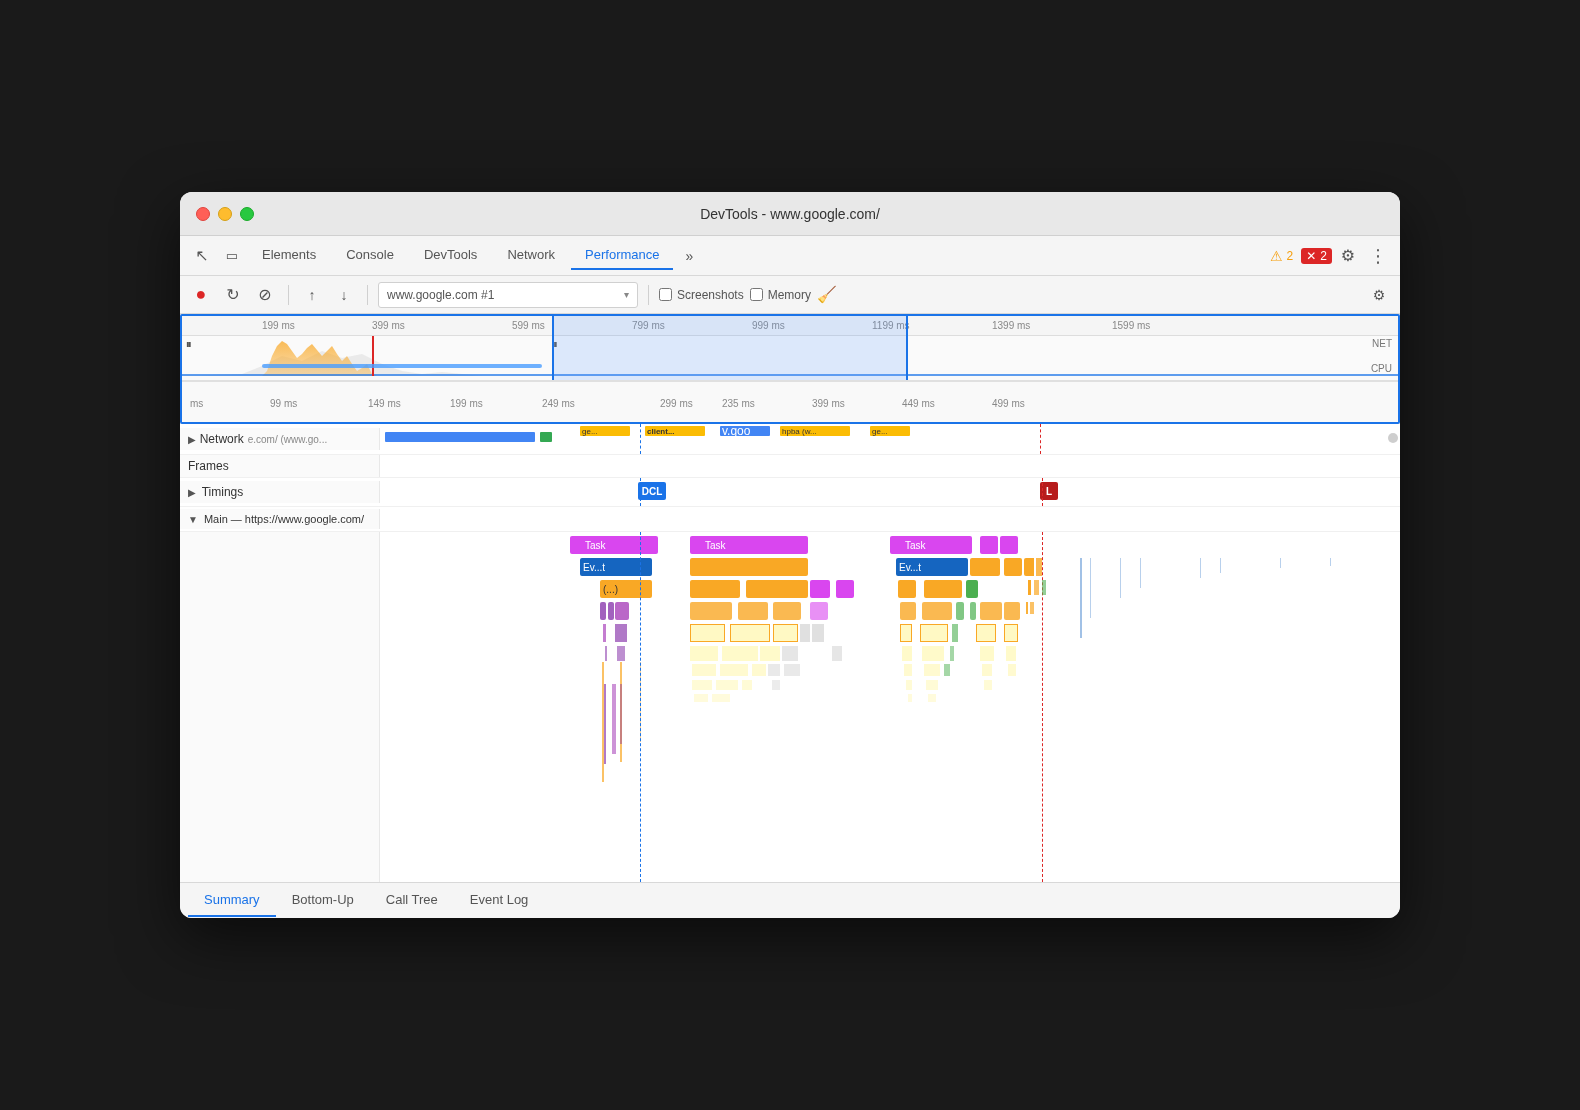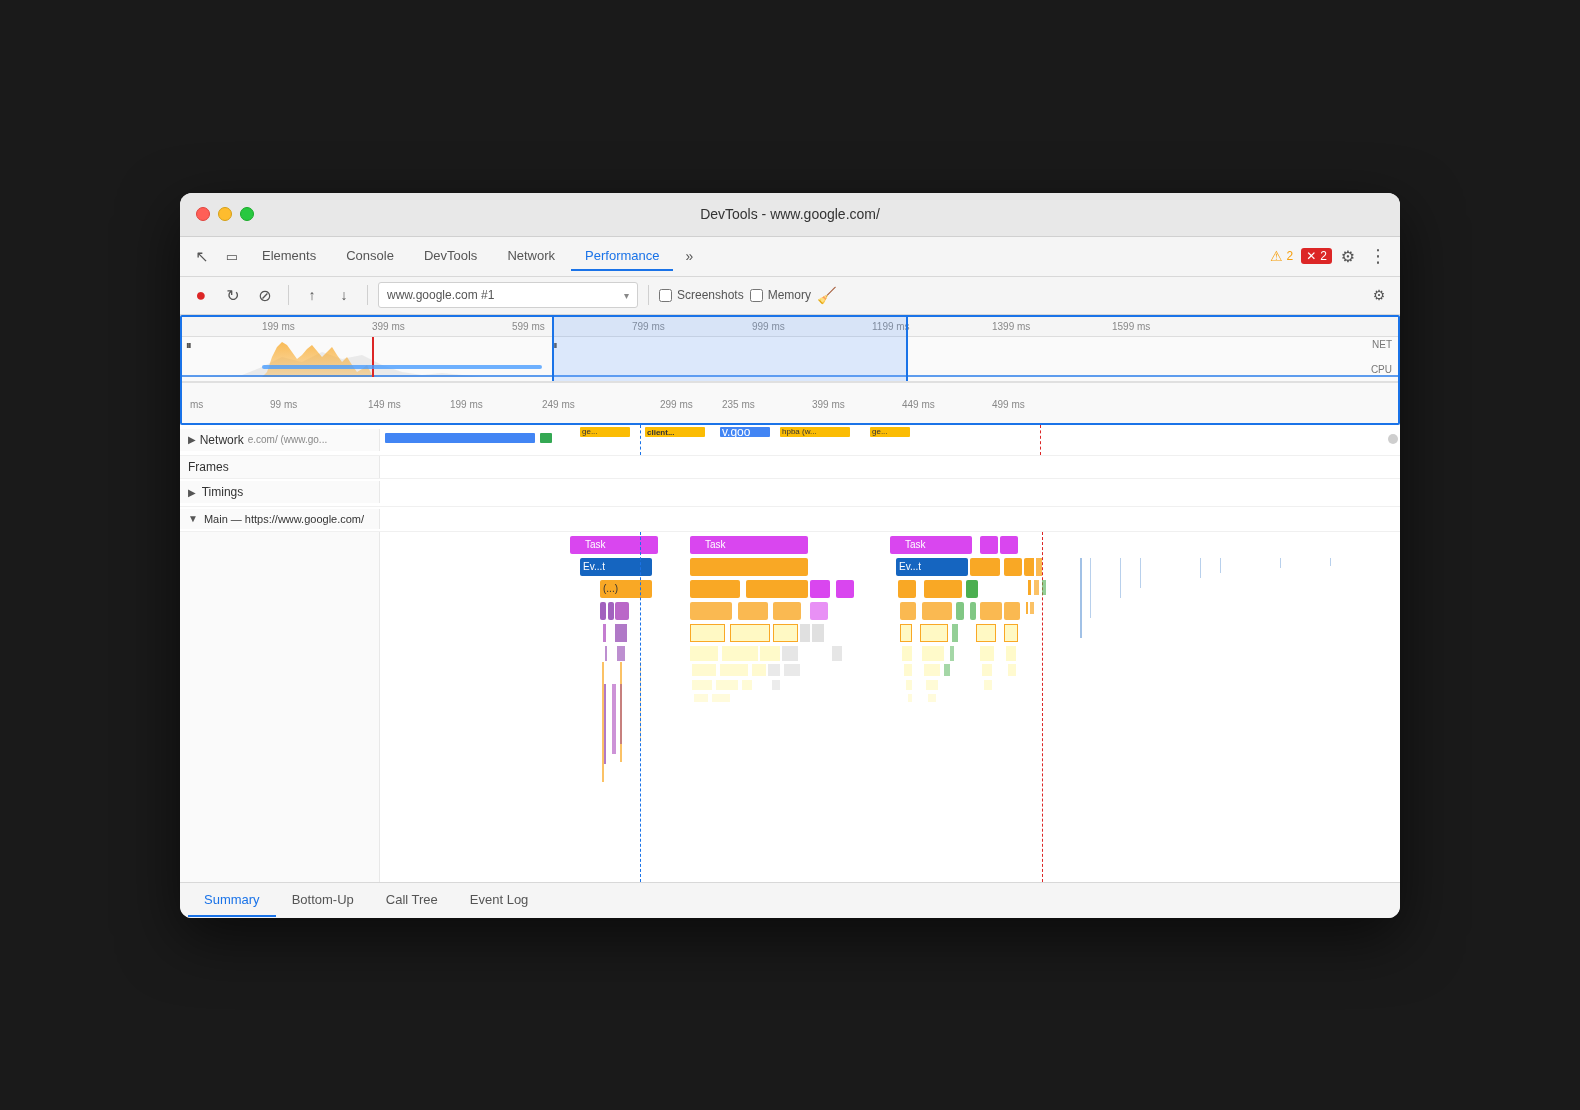--- a/index.html
+++ b/index.html
@@ -532,20 +532,33 @@
         <span>Frames</span>
       </div>
       <div class="track-content" style="height:22px;"></div>
     </div>
 
     <div class="track-row timings-row">
       <div class="track-label">
         <span style="font-size:10px;color:#555;">▶</span>
         <span style="margin-left:2px;">Timings</span>
       </div>
+      <div class="track-content" style="position:relative;height:28px;">
+
+        <div class="dcl-marker" style="left:258px;">
+          <span>DCL</span>
+        </div>
+
+        <div class="l-marker" style="left:660px;">
+          <span>L</span>
+        </div>
+
+        <div class="dashed-line" style="left:260px;"></div>
+        <div class="dashed-line-red" style="left:662px;"></div>
+      </div>
     </div>
 
     <div class="main-section-row">
       <div class="main-section-label">
         <span style="font-size:10px;color:#555;">▼</span>
         <span style="margin-left:2px;font-size:11px;">Main — https://www.google.com/</span>
       </div>
       <div style="flex:1;height:24px;"></div>
     </div>
 

